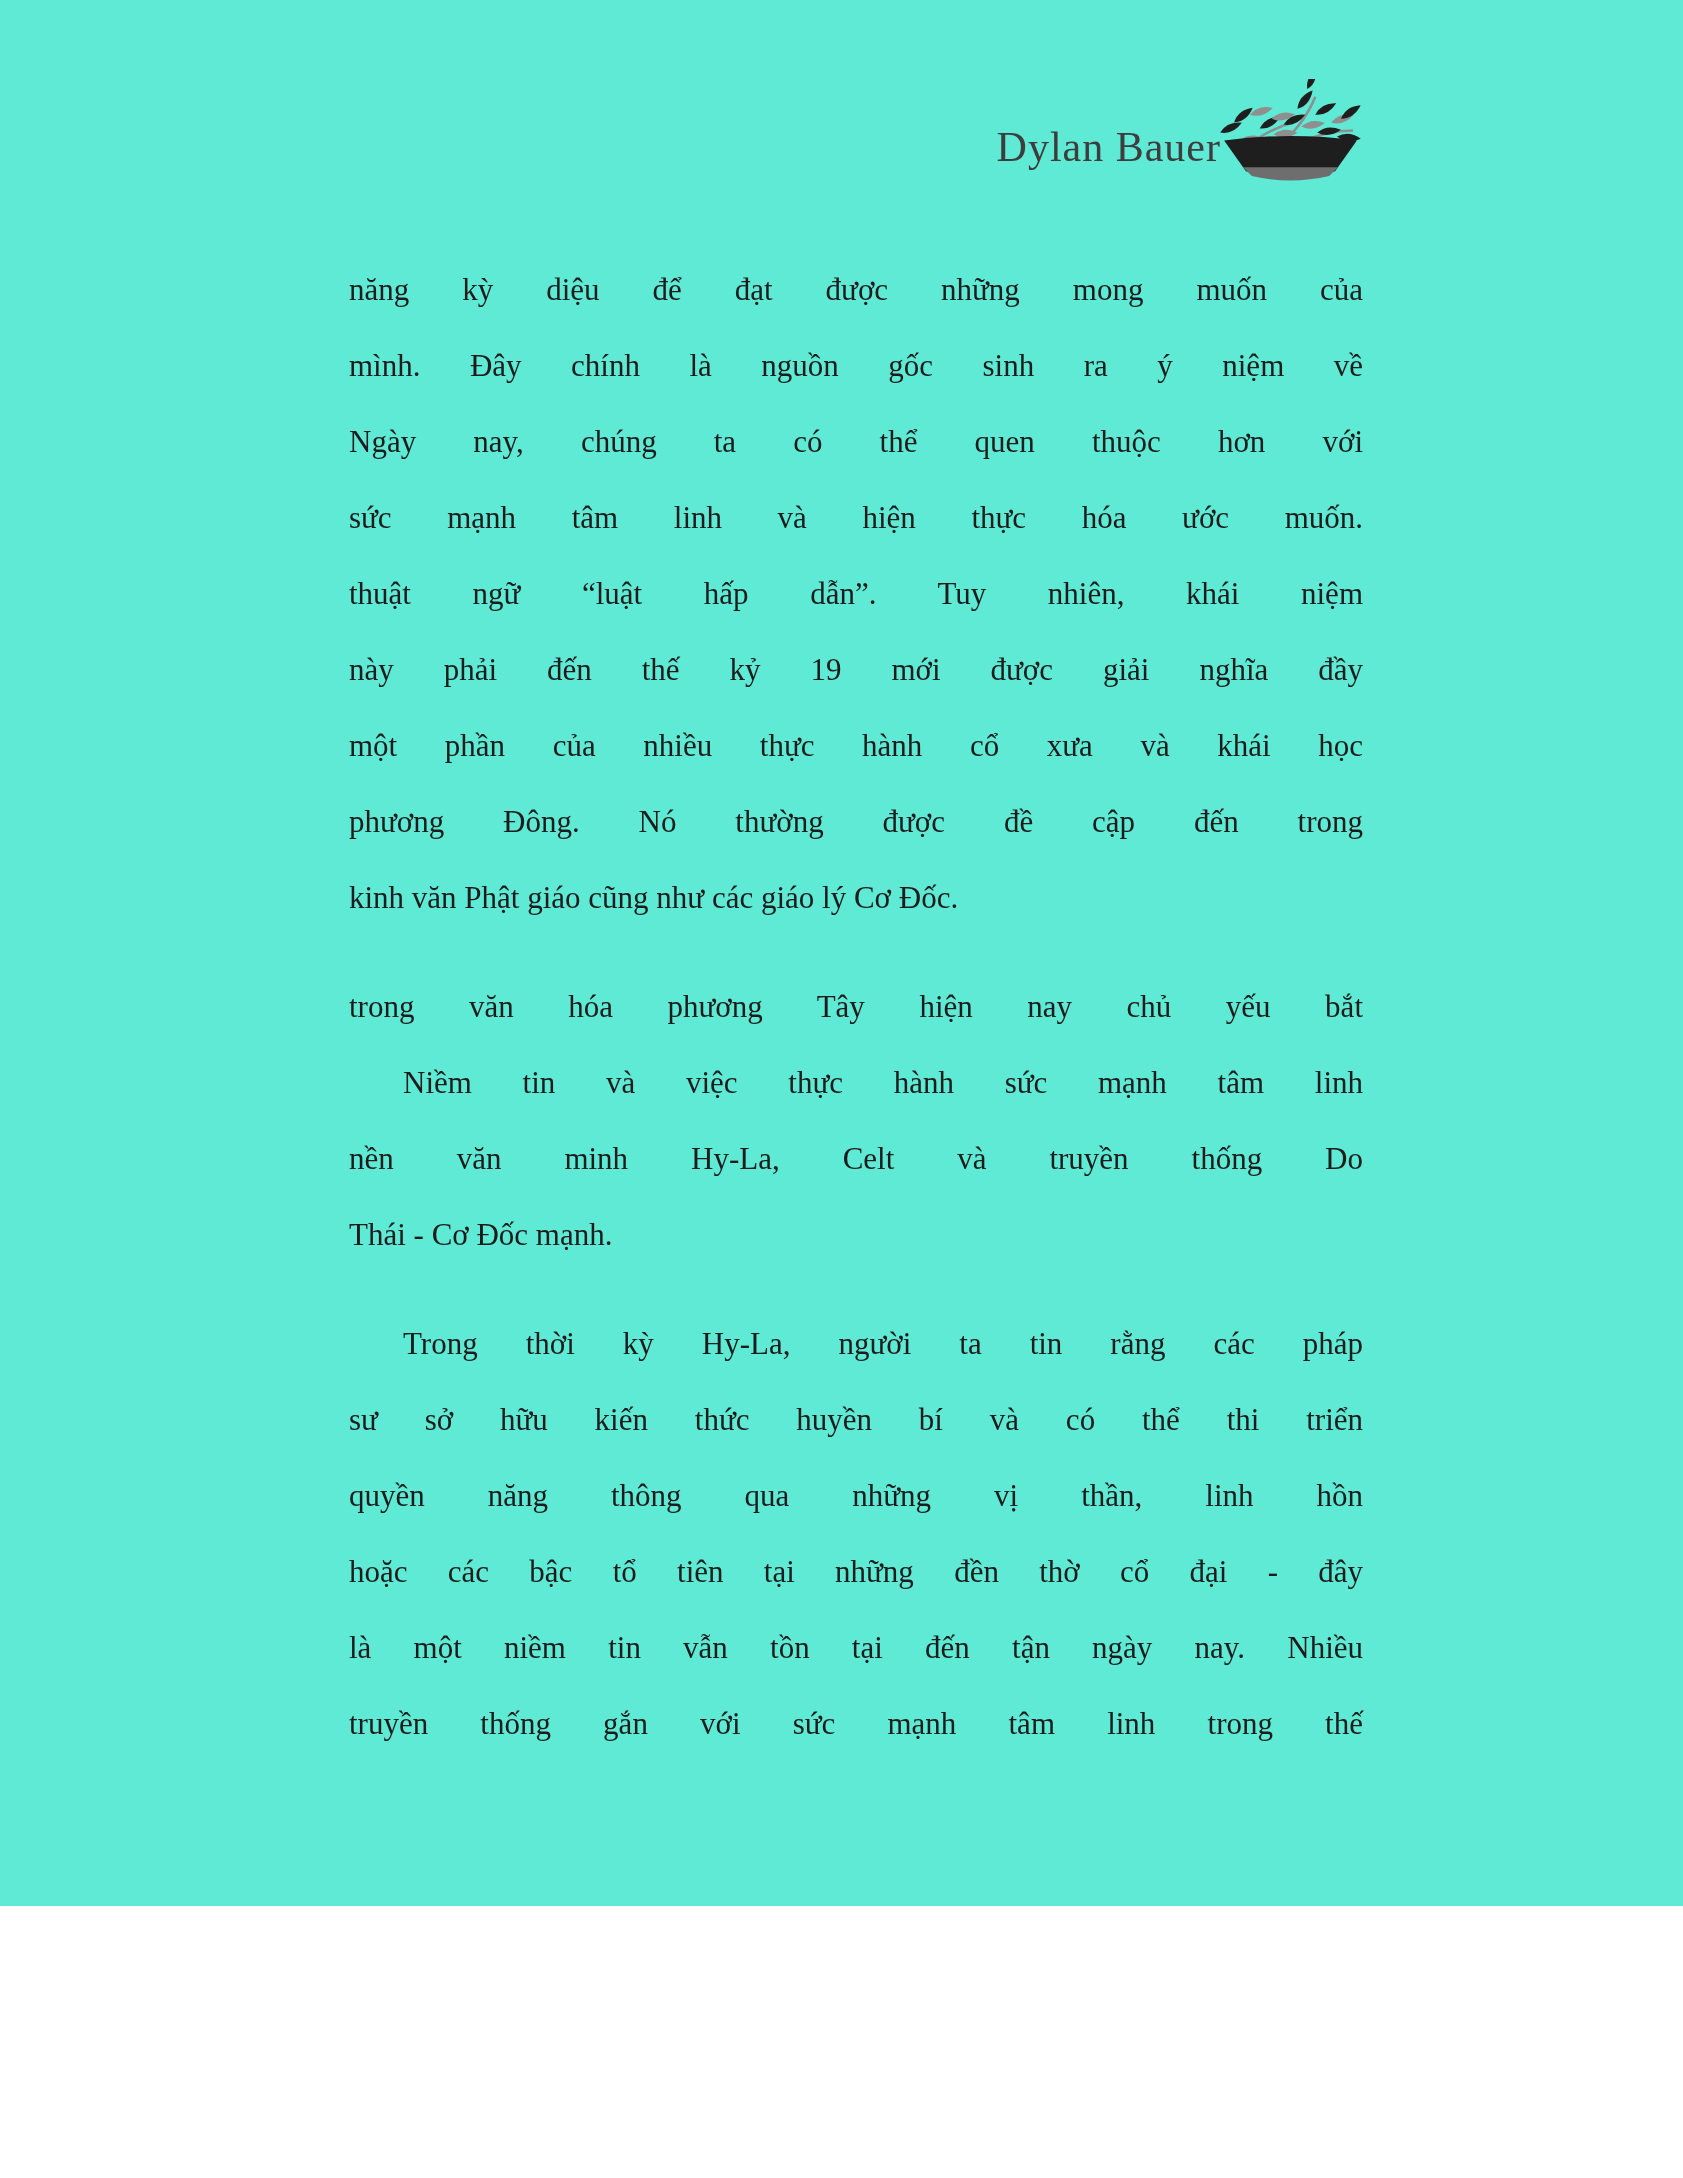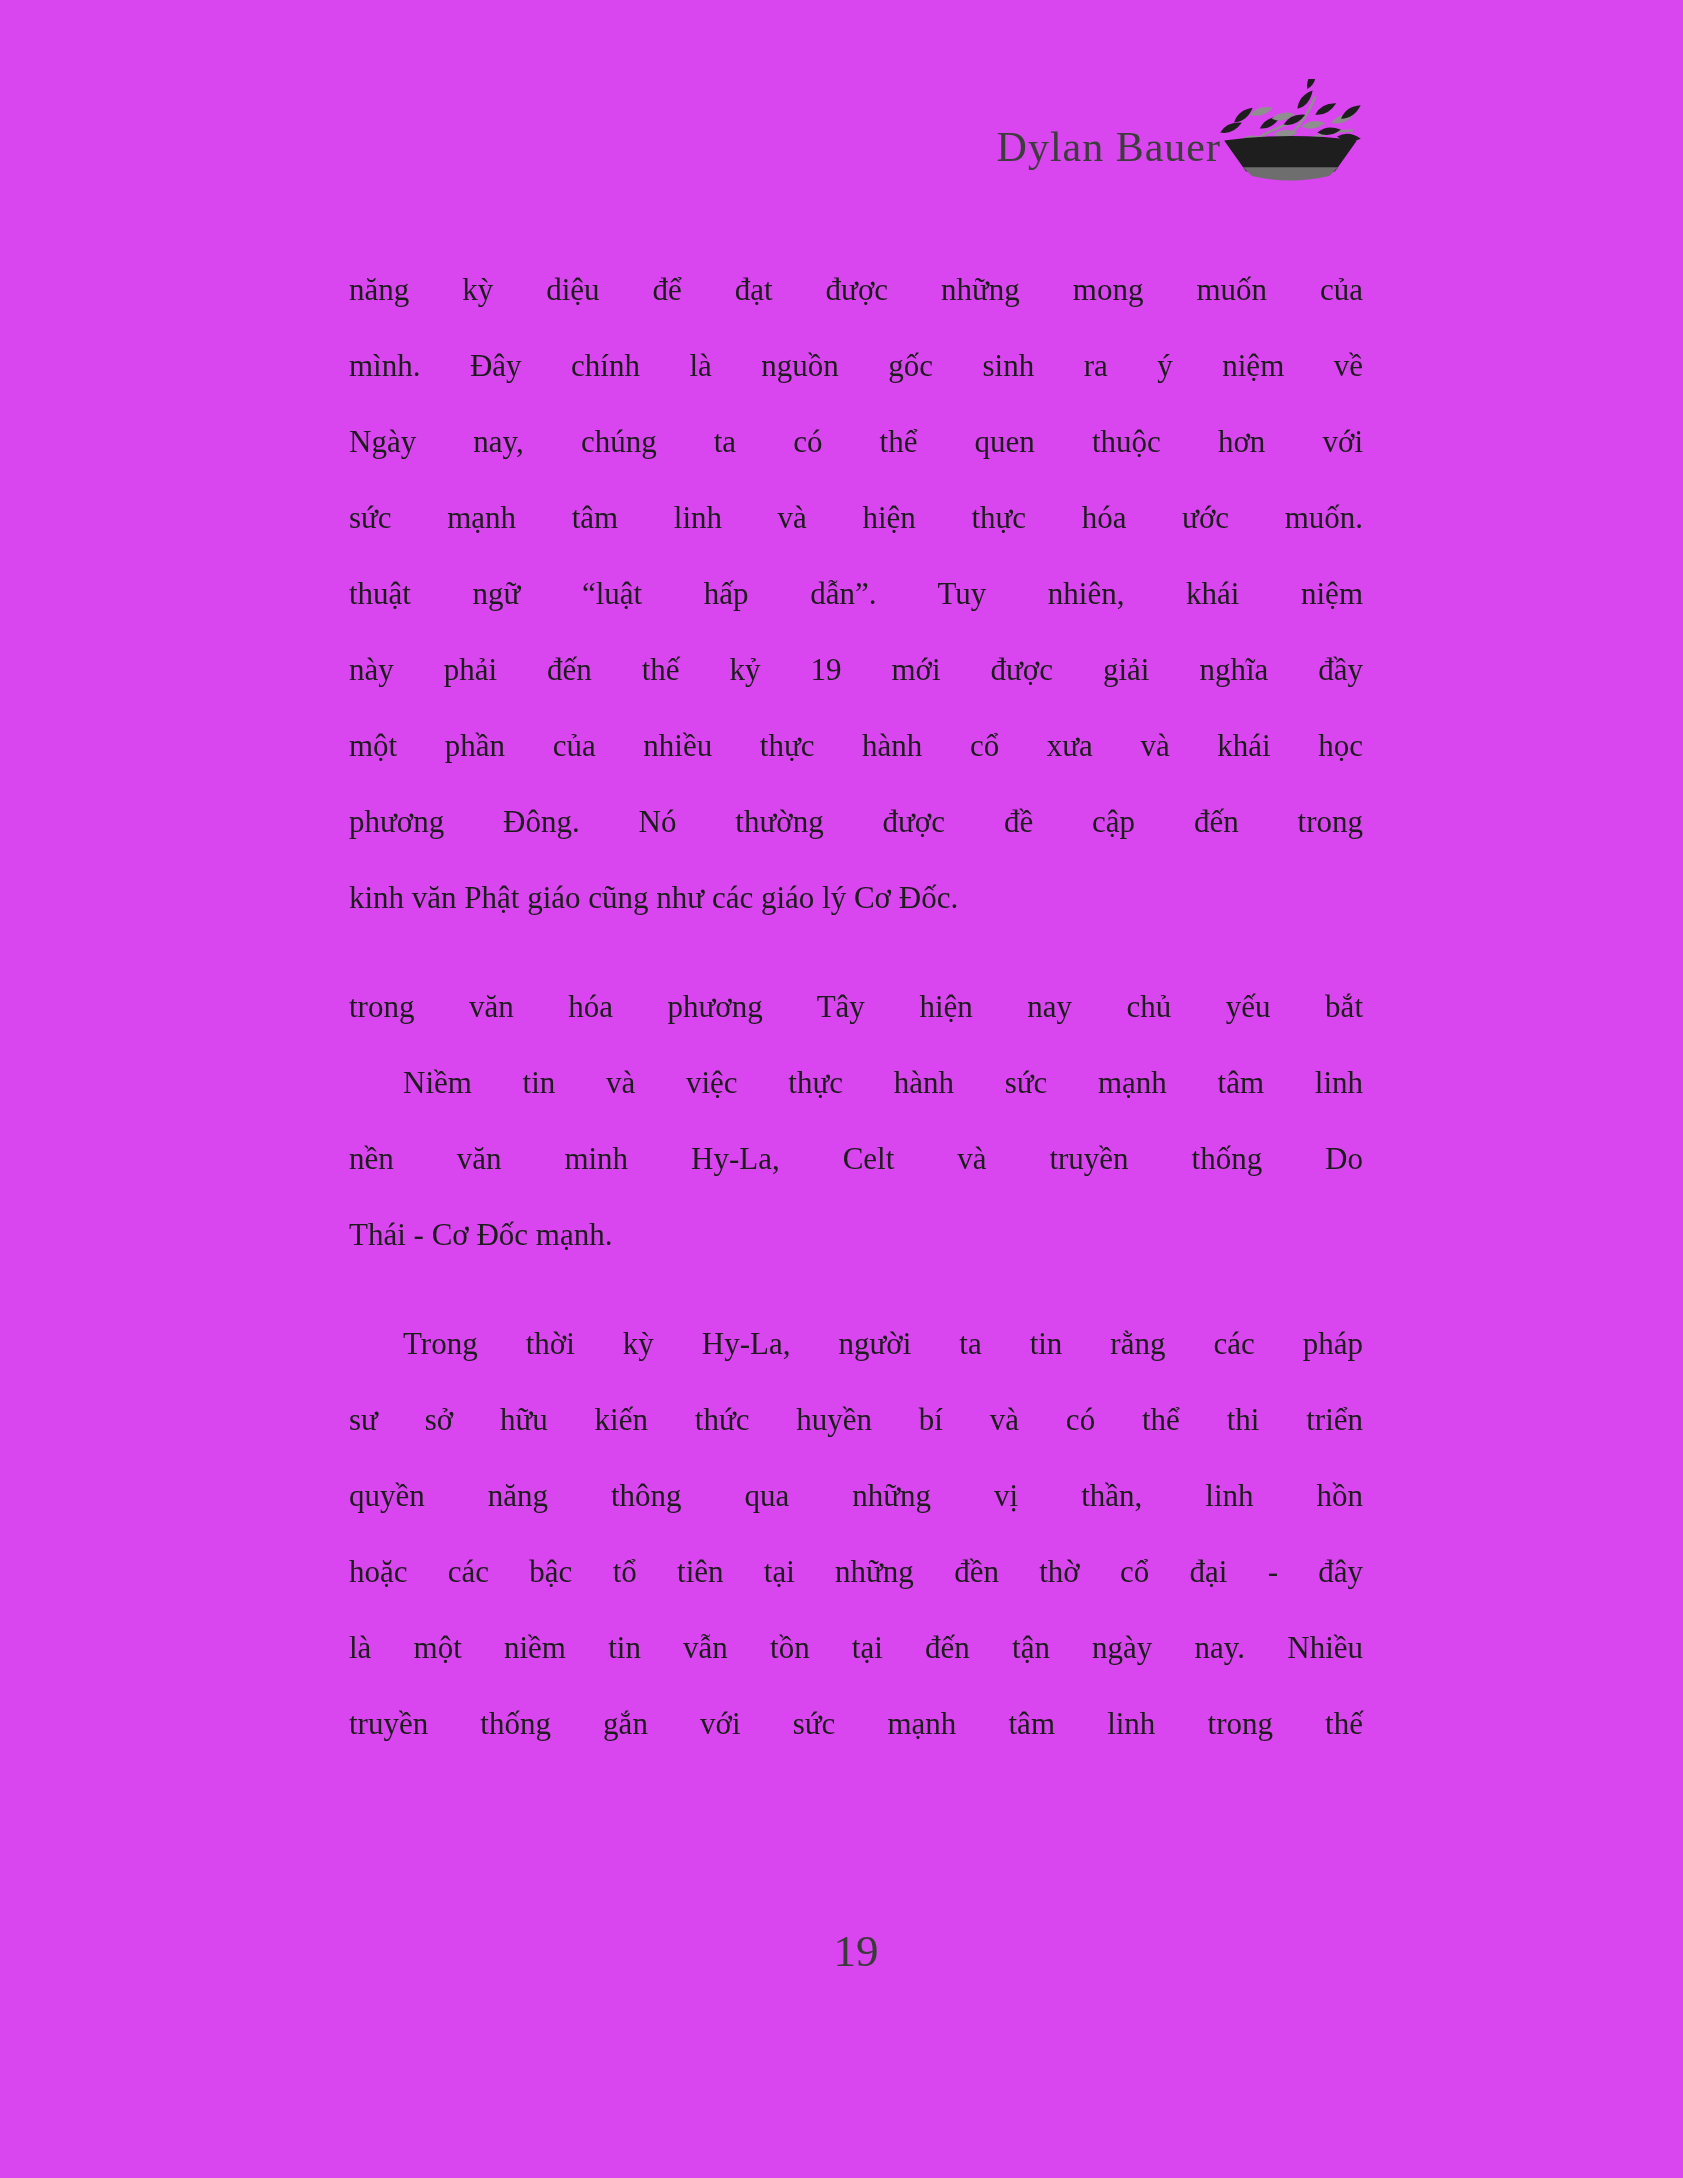--- a/index.html
+++ b/index.html
@@ -3,22 +3,22 @@
 <meta charset="utf-8">
 <style>
   html, body {
     margin: 0;
     padding: 0;
     background: #ffffff;
   }
   .page {
     position: relative;
     width: 1683px;
-    height: 2178px;
-    background: #d946ef;
+    height: 1906px;
+    background: #5eead4;
     overflow: hidden;
     font-family: "Liberation Serif", "DejaVu Serif", serif;
   }
   
   .running-head {
     position: absolute;
     top: 126px;
     right: 462px;
     font-size: 42px;
     line-height: 42px;

